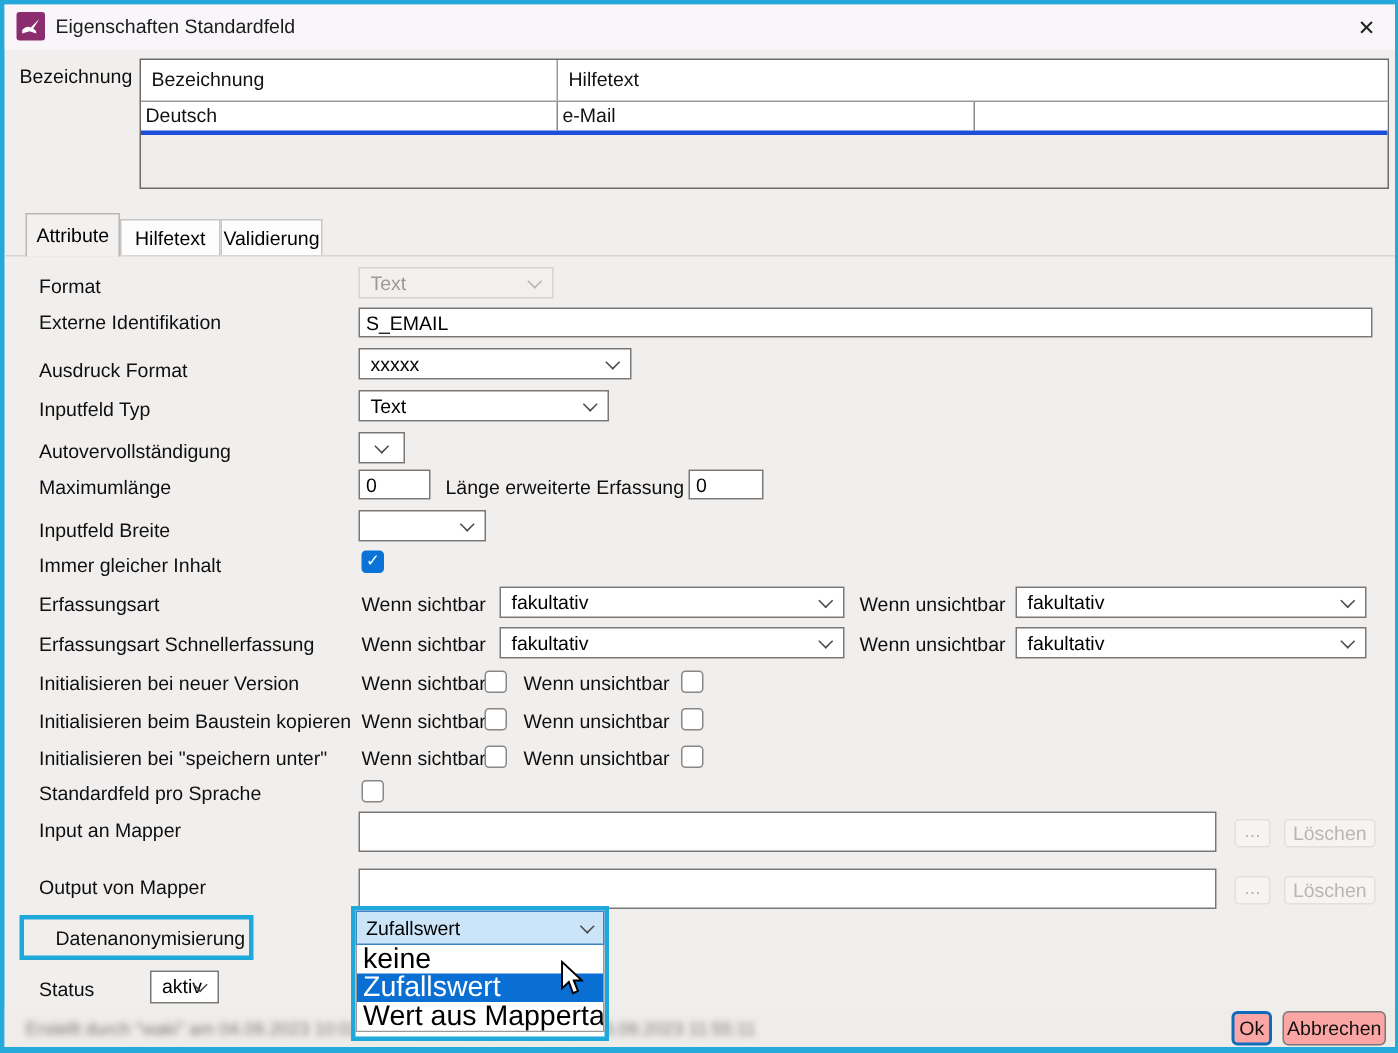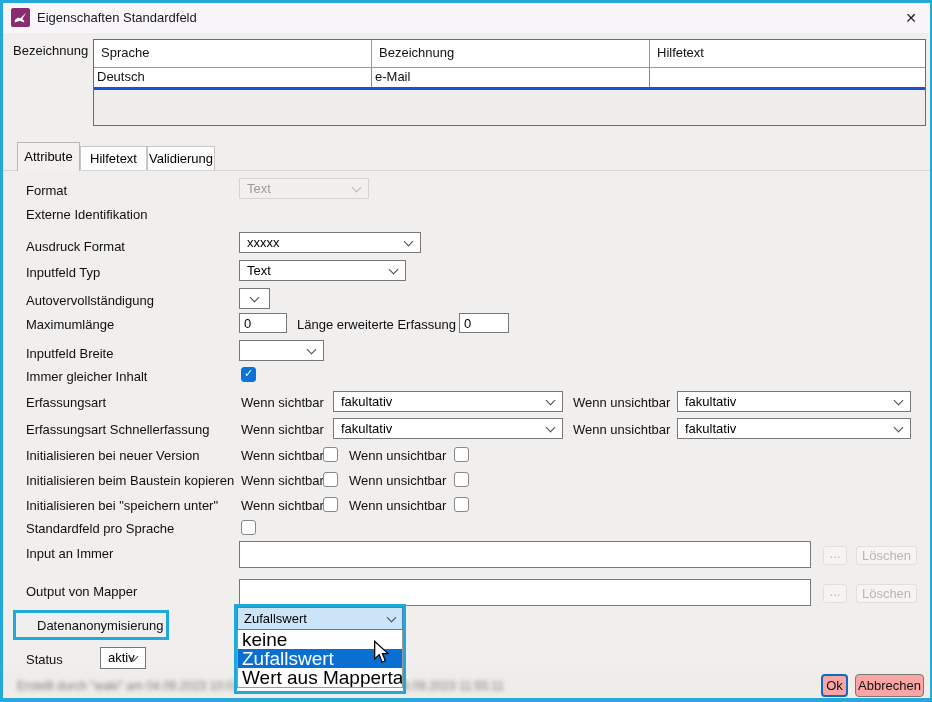--- a/index.html
+++ b/index.html
@@ -71,21 +71,20 @@
         <path d="M1 11 C4 8 6 8 8 9 L15 2 L10 10 C12 11 13 12 12.5 14 L7 12 L1 14 Z" fill="#ffffff"></path>
       </svg>
     </div>
     <span id="title">Eigenschaften Standardfeld</span>
     <div id="closebtn">✕</div>
   </div>
 
   <span class="lbl" style="left:10px; top:40px;">Bezeichnung</span>
   <div id="bez-table">
     <div class="thead">
-      <div class="th c1">Sprache</div>
       <div class="th c2">Bezeichnung</div>
       <div class="th c3">Hilfetext</div>
     </div>
     <div class="trow">
       <div class="td c1">Deutsch</div>
       <div class="td c2">e-Mail</div>
       <div class="td c3"></div>
     </div>
   </div>
 
@@ -94,20 +93,21 @@
   <div class="tab inactive" id="tab-hilfetext">Hilfetext</div>
   <div class="tab inactive" id="tab-validierung">Validierung</div>
 
   <span class="lbl" style="left:23px; top:180px;">Format</span>
   <div class="combo disabled" style="left:236px; top:175px; width:130px; height:21px; line-height:19px;">
     <span class="val">Text</span>
     <i class="chev"></i>
   </div>
 
   <span class="lbl" style="left:23px; top:204px;">Externe Identifikation</span>
+  <input class="tin" style="left: 236px; top: 202px; width: 676px; height: 20px;" value="S_EMAIL">
 
   <span class="lbl" style="left:23px; top:236px;">Ausdruck Format</span>
   <div class="combo" style="left:236px; top:229px; width:182px; height:21px; line-height:19px;">
     <span class="val">xxxxx</span>
     <i class="chev"></i>
   </div>
 
   <span class="lbl" style="left:23px; top:262px;">Inputfeld Typ</span>
   <div class="combo" style="left:236px; top:257px; width:167px; height:21px; line-height:19px;">
     <span class="val">Text</span>
@@ -170,21 +170,21 @@
 
   <span class="lbl" style="left:23px; top:495px;">Initialisieren bei "speichern unter"</span>
   <span class="sublbl" style="left:238px; top:495px;">Wenn sichtbar</span>
   <div class="cb" style="left:320px; top:494px;"></div>
   <span class="sublbl" style="left:346px; top:495px;">Wenn unsichtbar</span>
   <div class="cb" style="left:451px; top:494px;"></div>
 
   <span class="lbl" style="left:23px; top:518px;">Standardfeld pro Sprache</span>
   <div class="cb" style="left:238px; top:517px;"></div>
 
-  <span class="lbl" style="left:23px; top:543px;">Input an Immer</span>
+  <span class="lbl" style="left:23px; top:543px;">Input an Mapper</span>
   <input class="tin" style="left: 236px; top: 538px; width: 572px; height: 27px;" value="">
   <div class="btn disabled" style="left:820px; top:543px; width:24px; height:19px; line-height:13px;">...</div>
   <div class="btn disabled" style="left:853px; top:543px; width:61px; height:19px; line-height:18px;">Löschen</div>
 
   <span class="lbl" style="left:23px; top:581px;">Output von Mapper</span>
   <input class="tin" style="left: 236px; top: 576px; width: 572px; height: 27px;" value="">
   <div class="btn disabled" style="left:820px; top:581px; width:24px; height:19px; line-height:13px;">...</div>
   <div class="btn disabled" style="left:853px; top:581px; width:61px; height:19px; line-height:18px;">Löschen</div>
 
   <div class="hl" style="left:10px; top:607px; width:156px; height:30px;"></div>

